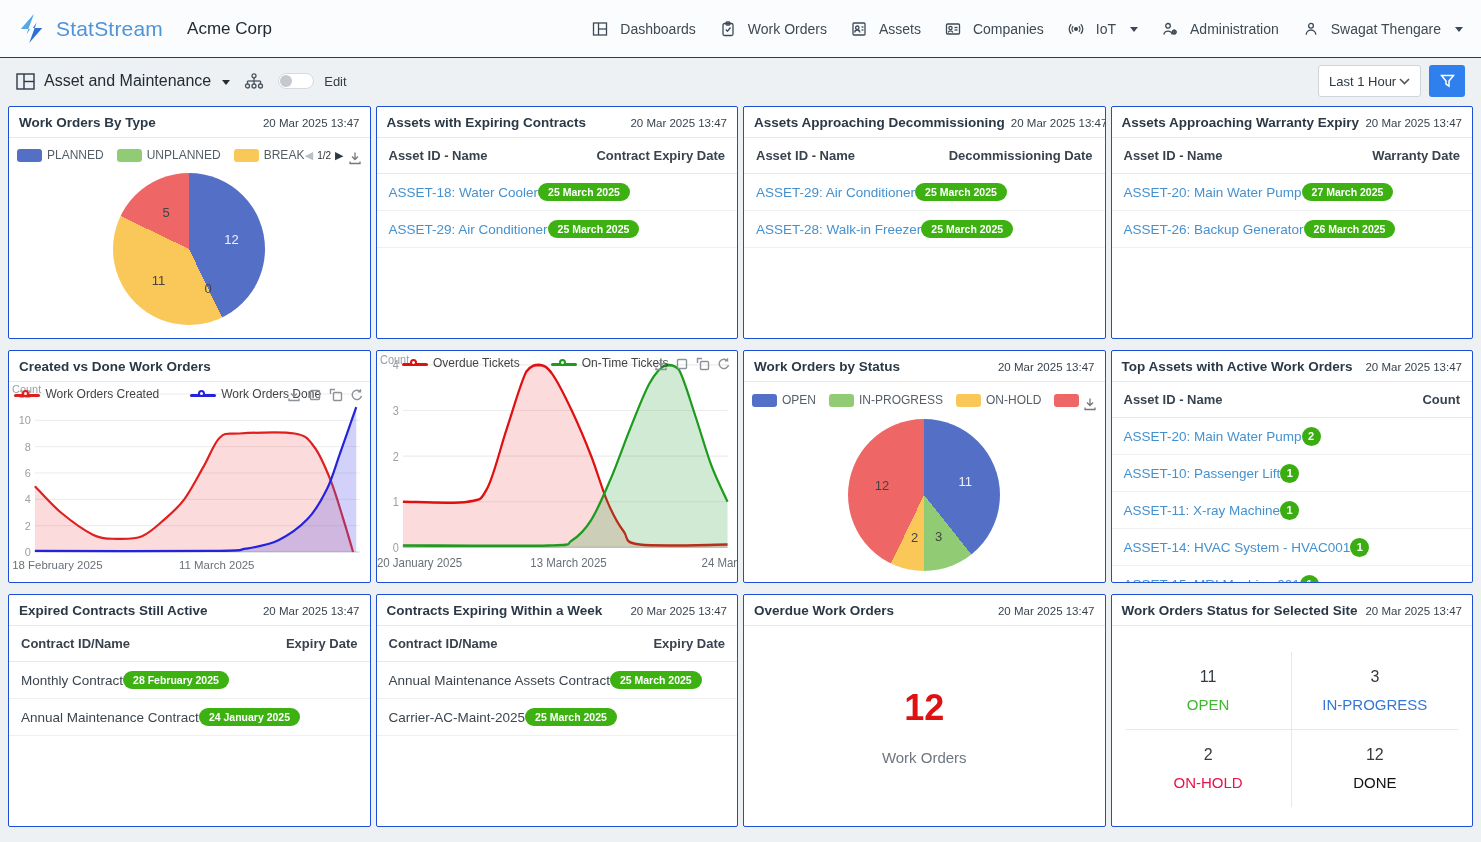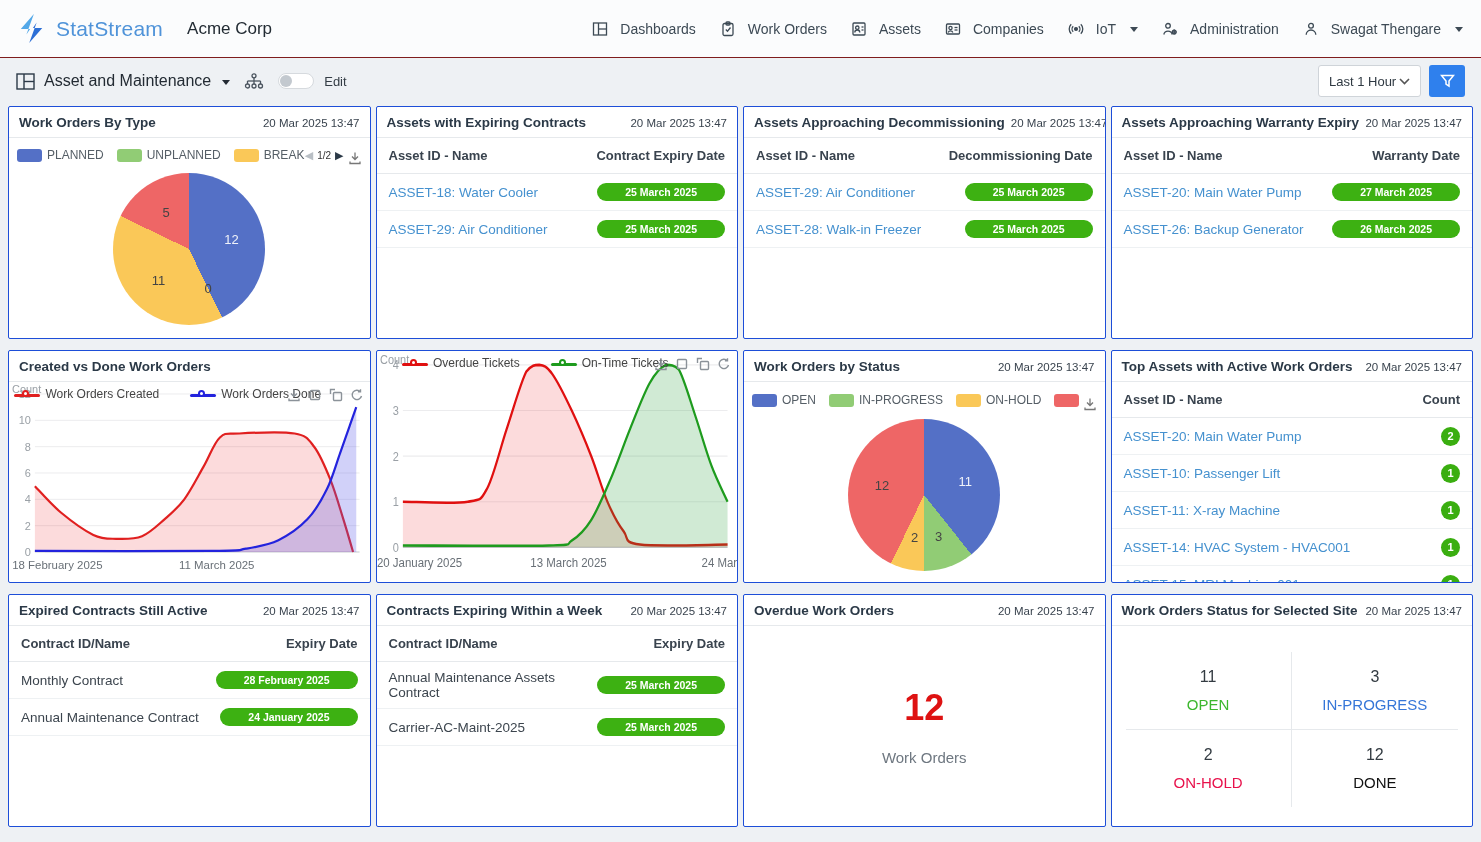--- a/index.html
+++ b/index.html
@@ -39,26 +39,26 @@
     display:flex; flex-direction:column; overflow:hidden; position:relative; }
   .card-head { display:flex; align-items:center; justify-content:space-between;
     padding:8px 10px 7px; border-bottom:1px solid #e6e9ec; flex:0 0 auto; }
   .card-title { font-size:13.5px; font-weight:bold; color:#2b3947; white-space:nowrap; }
   .card-ts { font-size:11.5px; color:#39434e; white-space:nowrap; margin-left:6px; }
   .card-body { flex:1 1 auto; position:relative; overflow:hidden; }
 
   
   .tbl-head { display:flex; justify-content:space-between; padding:10px 12px;
     font-size:13px; font-weight:bold; color:#39434e; border-bottom:1px solid #e6e9ec; }
-  .tbl-row { display:flex; justify-content:space-between; align-items:center;
+  .tbl-row { display:flex; align-items:center;
     padding:8px 12px; border-bottom:1px solid #eef1f3; min-height:37px; }
   .cell-link { font-size:13.5px; color:#4591cf; text-decoration:none; cursor:pointer; }
   .cell-text { font-size:13.5px; color:#3c454e; }
   .pill { background:#3db112; color:#fff; font-size:10.5px; font-weight:bold;
-    padding:3px 28px; border-radius:11px; white-space:nowrap; }
+    padding:3px 10px; border-radius:11px; white-space:nowrap; }
   .cbadge { width:19px; height:19px; border-radius:50%; background:#3aae10; color:#fff;
     font-size:11px; font-weight:bold; display:flex; align-items:center; justify-content:center; }
 
   
   .legend-row { display:flex; align-items:center; padding:7px 8px 0; }
   .legend-items { display:flex; align-items:center; overflow:hidden; white-space:nowrap; flex:1 1 auto; min-width:0; }
   .lgd-item { display:inline-flex; align-items:flex-end; gap:5px; margin-right:13px; cursor:pointer; flex:0 0 auto; }
   .lgd-swatch { width:25px; height:13px; border-radius:3px; display:inline-block; }
   .lgd-label { font-size:12px; color:#555e66; }
   .pager { display:flex; align-items:center; gap:4px; flex:0 0 auto; }

